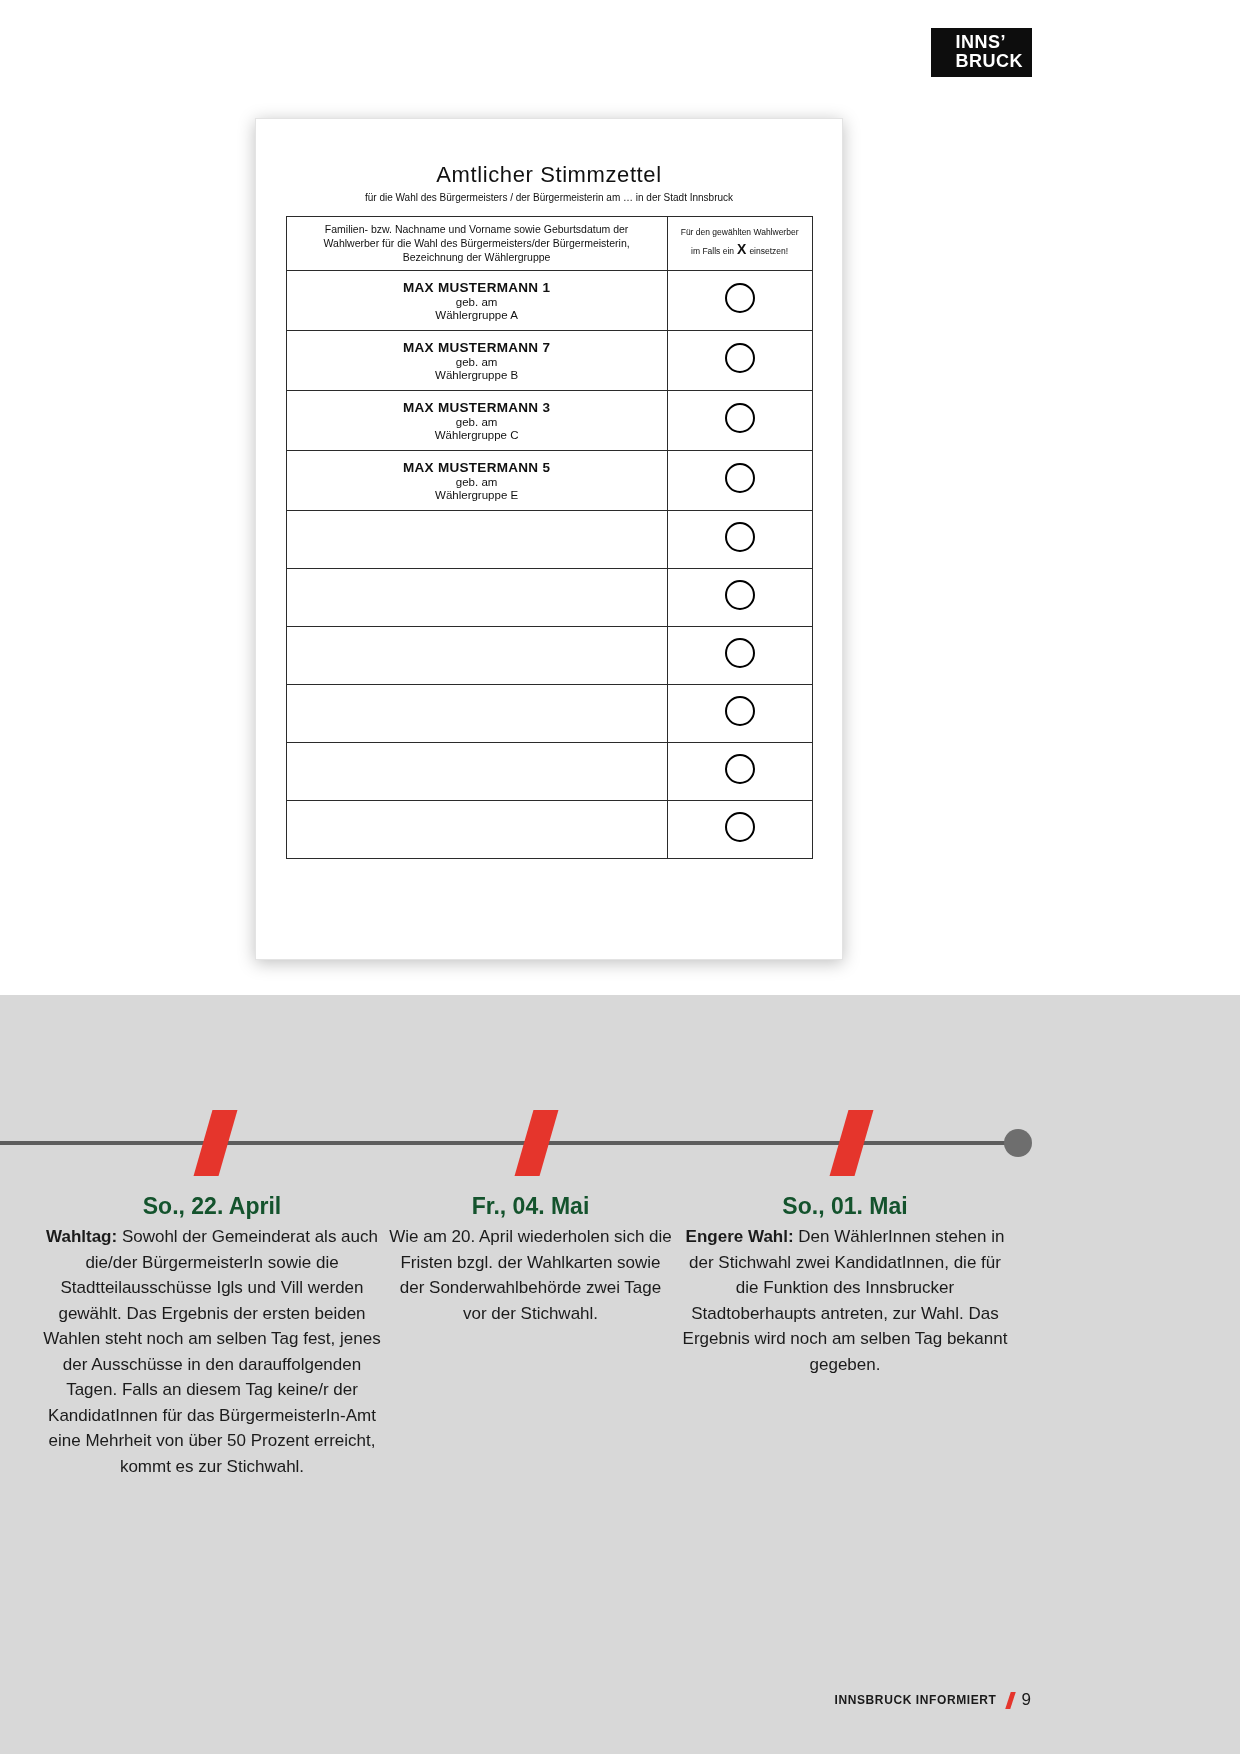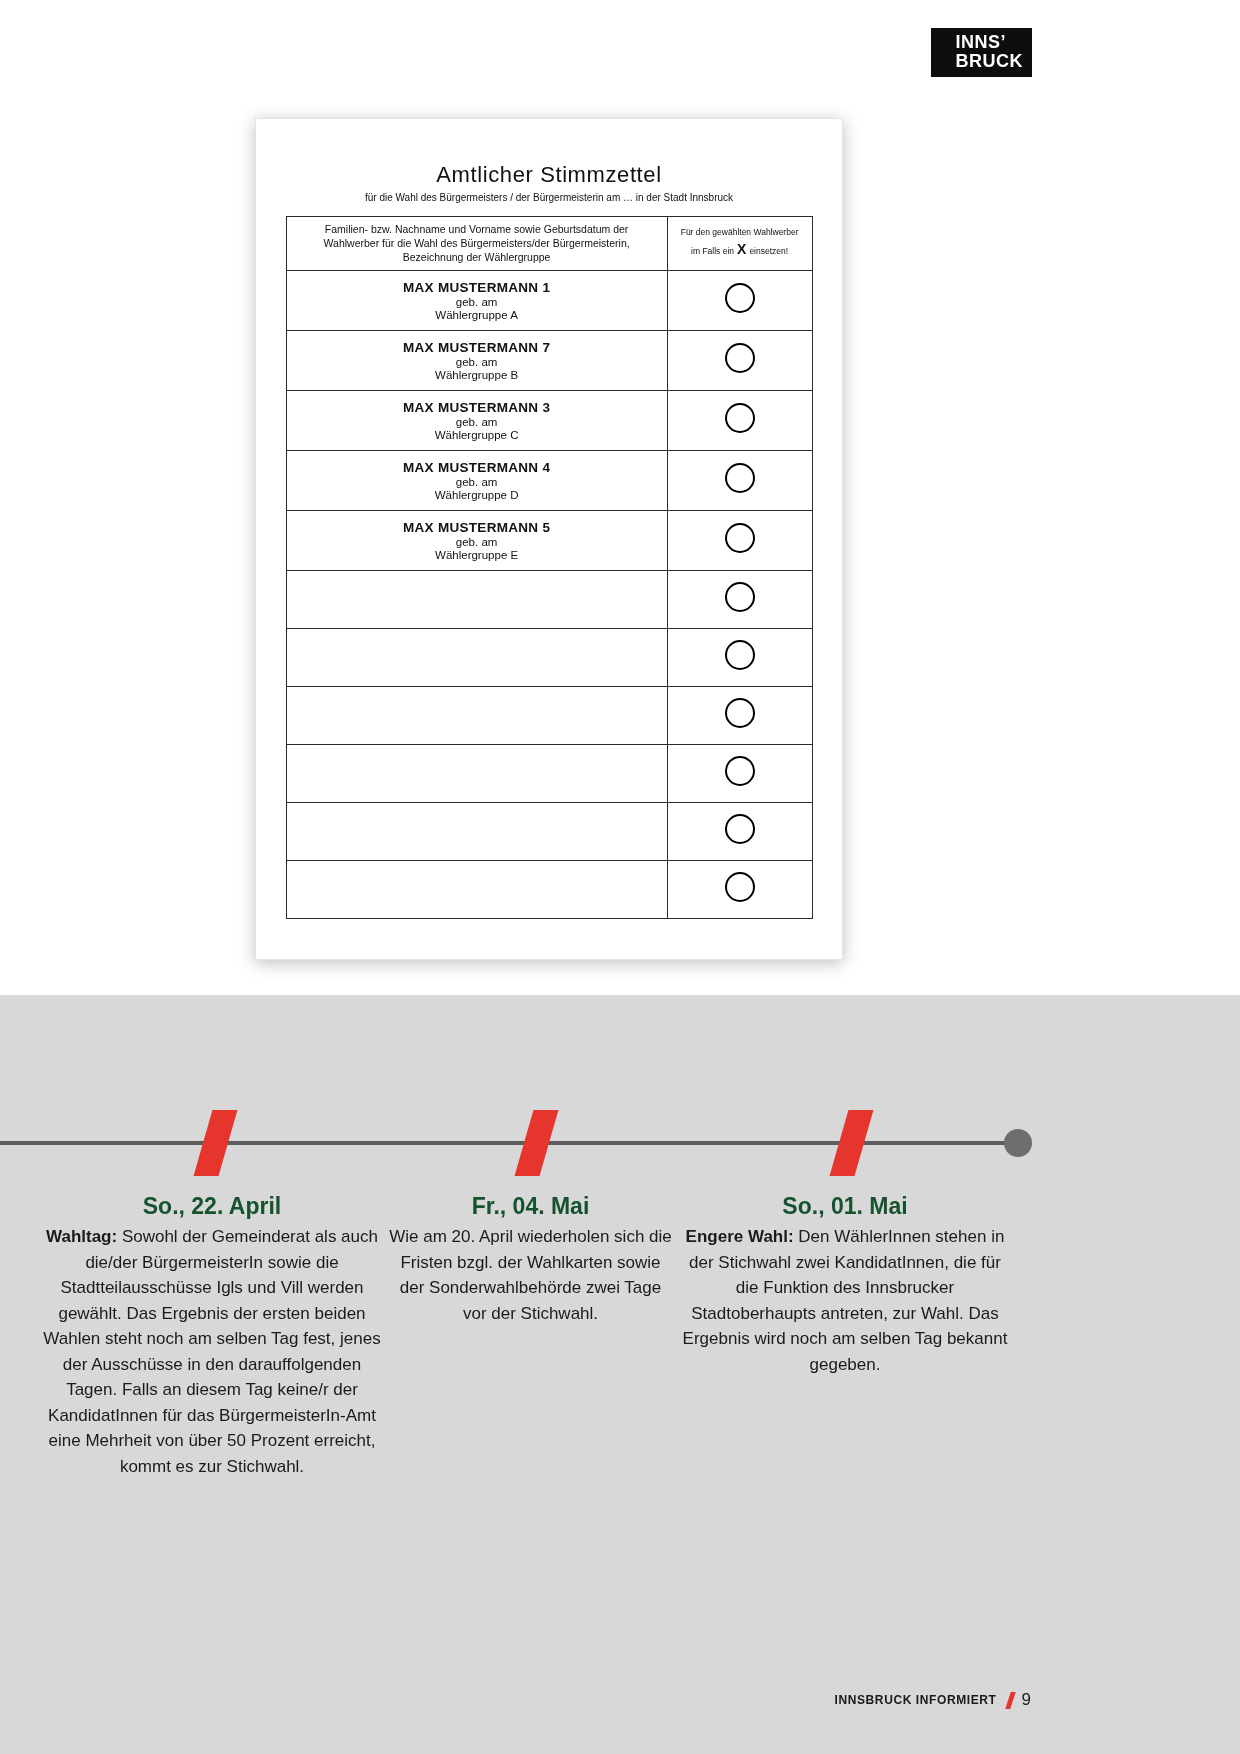--- a/index.html
+++ b/index.html
@@ -155,28 +155,20 @@
         <tr>
           <td class="cand">
             <div class="cand-name">MAX MUSTERMANN 3</div>
             <div class="cand-line">geb. am</div>
             <div class="cand-line">Wählergruppe C</div>
           </td>
           <td class="circle-cell"><span class="vote-circle"></span></td>
         </tr>
         <tr>
           <td class="cand">
-            <div class="cand-name">MAX MUSTERMANN 4</div>
-            <div class="cand-line">geb. am</div>
-            <div class="cand-line">Wählergruppe D</div>
-          </td>
-          <td class="circle-cell"><span class="vote-circle"></span></td>
-        </tr>
-        <tr>
-          <td class="cand">
             <div class="cand-name">MAX MUSTERMANN 5</div>
             <div class="cand-line">geb. am</div>
             <div class="cand-line">Wählergruppe E</div>
           </td>
           <td class="circle-cell"><span class="vote-circle"></span></td>
         </tr>
         <tr>
           <td class="cand">
             <div class="cand-name"></div>
           </td>

